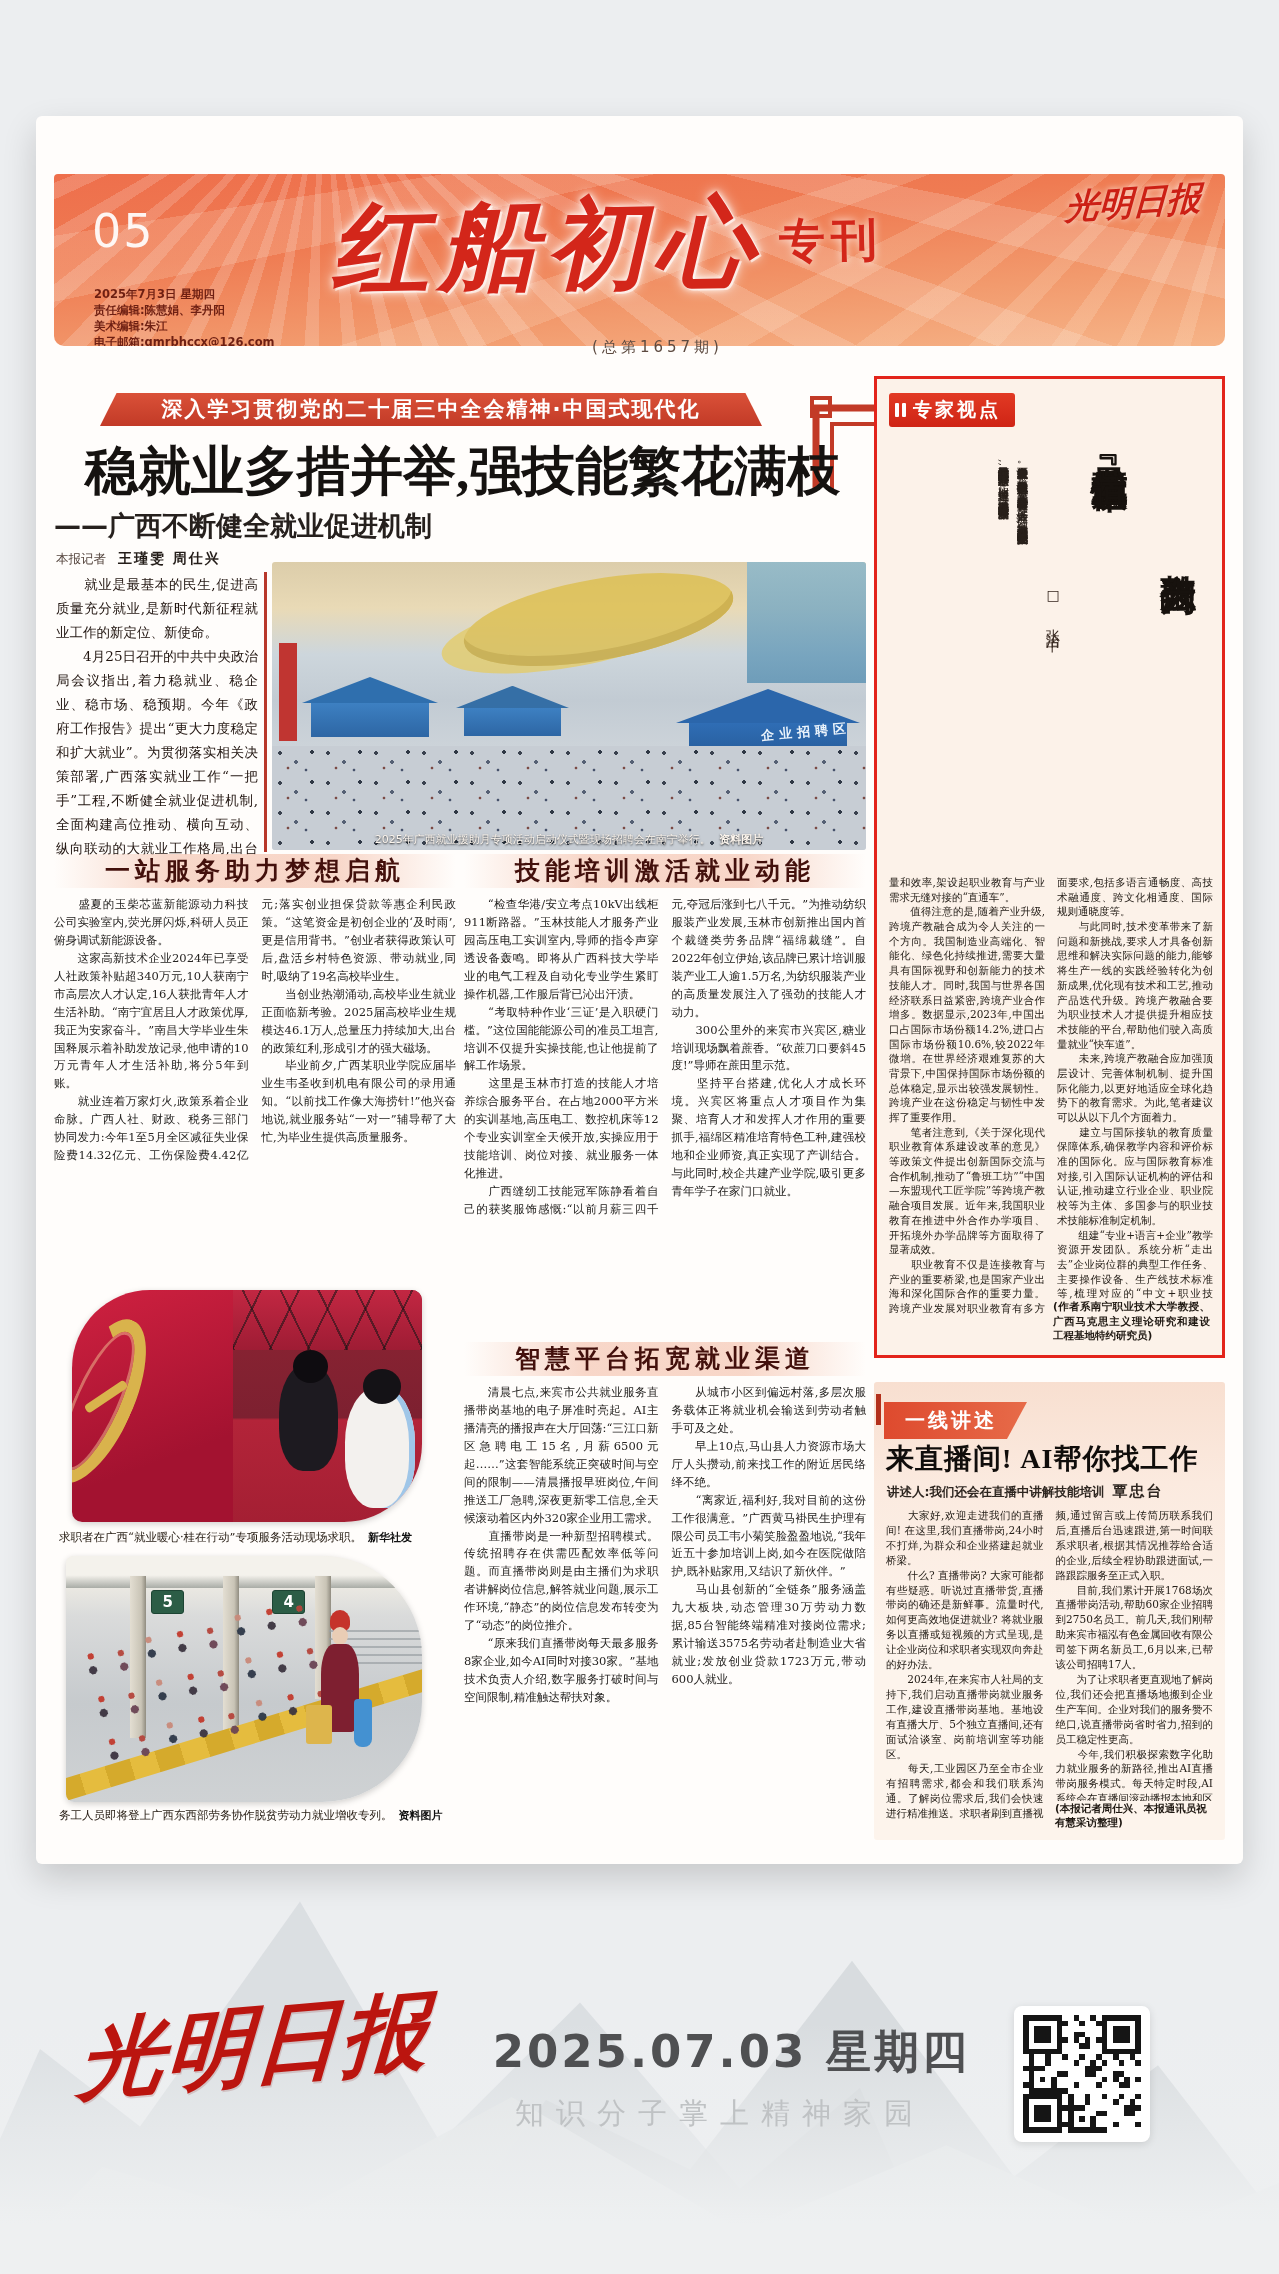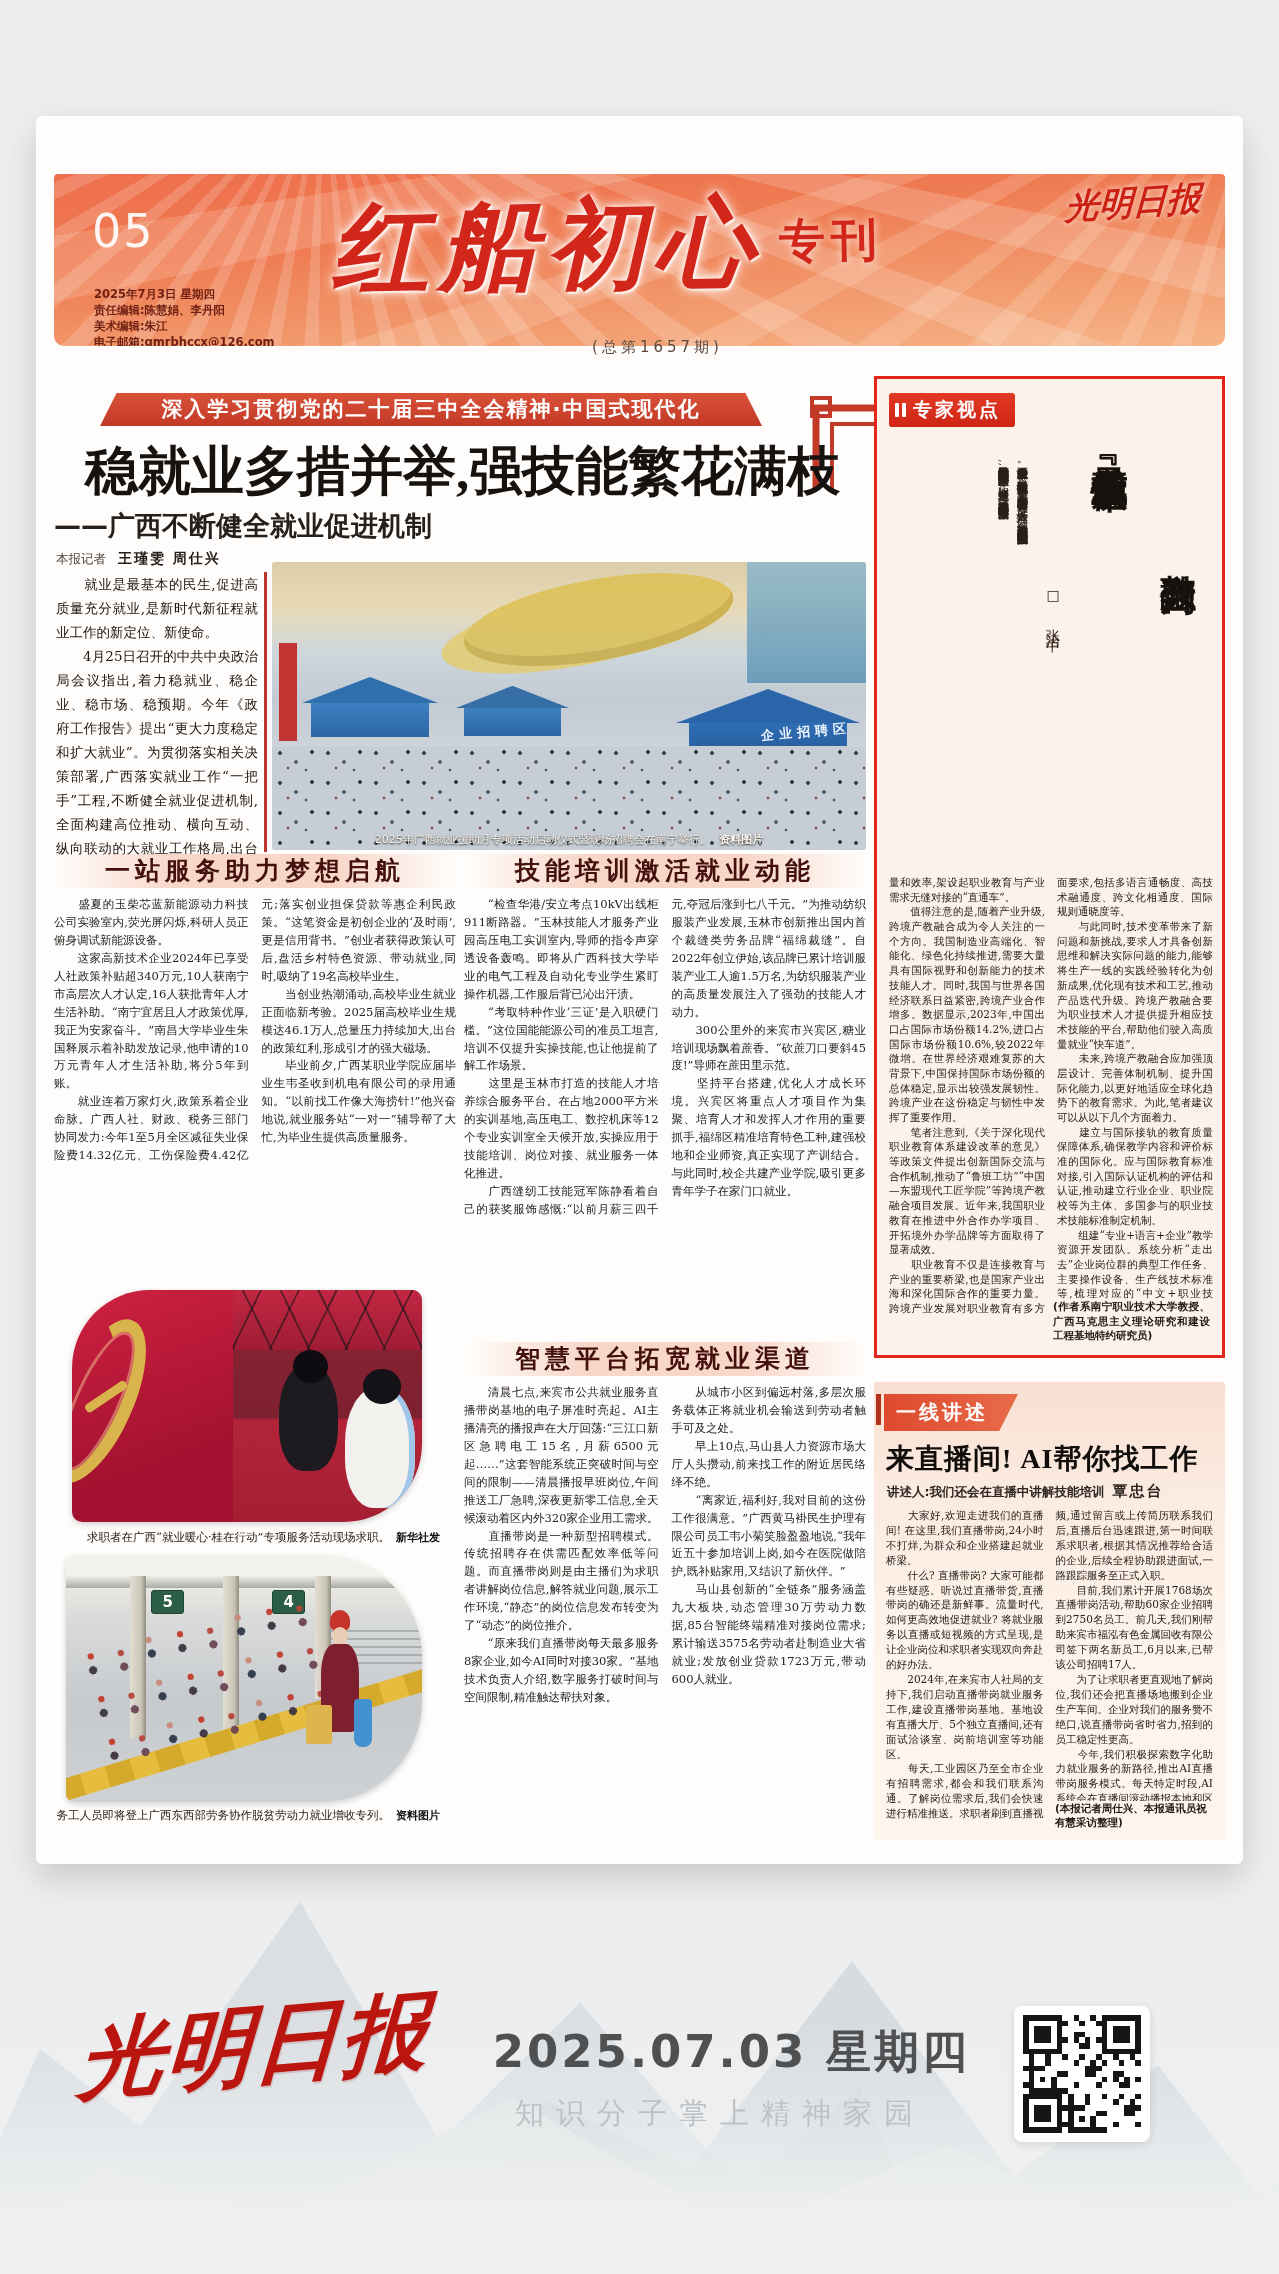--- a/index.html
+++ b/index.html
@@ -140,21 +140,21 @@
            background-size:92px 44px; opacity:.95; }
   .train-lady { position:absolute; right:16%; top:22%; width:14%; height:62%; }
   .train-lady .cap { position:absolute; left:30%; top:0; width:40%; height:14%; background:#c5332b; border-radius:50% 50% 30% 30%; }
   .train-lady .face { position:absolute; left:34%; top:11%; width:32%; height:12%; background:#e9cdb5; border-radius:50%; }
   .train-lady .body { position:absolute; left:12%; top:22%; width:76%; height:58%; background:#7e1f30; border-radius:34% 34% 20% 20%; }
   .train-lady .box { position:absolute; left:-18%; top:62%; width:52%; height:26%; background:#ddb54c; border-radius:3px; }
   .train-lady .bag { position:absolute; right:-14%; top:58%; width:36%; height:32%; background:#4491d1; border-radius:4px 4px 8px 8px; }
   .rails { position:absolute; right:0; top:30%; width:26%; height:16%;
            background:repeating-linear-gradient(180deg, #9aa0a4 0 2px, transparent 2px 8px); opacity:.7; }
 
-  .photo-caption { position:absolute; width:402px; left:2px; text-align:right;
+  .photo-caption { position:absolute; width:402px; left:23px; text-align:left;
            font-family:"DejaVu Serif", serif; font-size:11.5px; color:#2a2017; }
   .photo-caption b { font-family:"DejaVu Sans", sans-serif; font-size:11px; margin-left:6px; color:#111; }
   #cap-fair { top:1414px; }
   #cap-train { top:1692px; }
 
   
   .expert { position:absolute; left:838px; top:260px; width:351px; height:982px;
            border:3px solid #e3241b; background:#fcf2e9; }
   .tag-label { position:absolute; left:12px; top:14px; display:flex; align-items:center; gap:7px;
            background:linear-gradient(180deg,#e23a24,#cf2415); color:#fff; font-size:19px; font-weight:bold;
@@ -172,23 +172,23 @@
            white-space:pre-line; }
   .expert-body { position:absolute; left:12px; top:496px; width:324px; height:448px; overflow:hidden;
            column-count:2; column-gap:12px; font-family:"DejaVu Serif", serif;
            font-size:10.5px; line-height:1.4; color:#26201a; }
   .expert-note { position:absolute; right:12px; bottom:12px; width:157px; background:#fcf2e9;
            font-size:10.5px; line-height:1.4; font-weight:bold; color:#1f1812; text-align:justify; }
 
   
   .frontline { position:absolute; left:838px; top:1266px; width:351px; height:458px;
            background:linear-gradient(180deg,#f8dfd0 0%,#fbeadf 22%,#fdf4ec 60%); border-radius:3px; }
-  .fl-label { position:absolute; left:10px; top:12px; background:linear-gradient(90deg,#de4a2e,#e76b49);
+  .fl-label { position:absolute; left:10px; top:20px; background:linear-gradient(90deg,#de4a2e,#e76b49);
            clip-path:polygon(0 0,100% 0,86% 100%,0 100%); color:#fff; font-size:20px; font-weight:bold;
-           letter-spacing:3px; padding:5px 30px 5px 12px; }
+           letter-spacing:3px; padding:5px 30px 5px 21px; }
   .fl-bar { position:absolute; left:2px; top:12px; width:5px; height:31px; background:#b3301c; }
   .fl-headline { position:absolute; left:12px; top:58px; width:330px; font-family:"Liberation Serif", serif;
            font-weight:900; font-size:28px; color:#100d0b; letter-spacing:1px; }
   .fl-speaker { position:absolute; left:13px; top:100px; font-size:12.5px; font-weight:bold; color:#2e2620; }
   .fl-speaker b { font-family:"DejaVu Serif", serif; font-size:15px; margin-left:8px; letter-spacing:2px; }
   .fl-body { position:absolute; left:12px; top:126px; width:327px; height:318px; overflow:hidden;
            column-count:2; column-gap:12px; font-family:"DejaVu Serif", serif;
            font-size:10.5px; line-height:1.42; color:#26201a; }
   .fl-note { position:absolute; right:12px; bottom:10px; width:158px; background:#fdf4ec;
            font-size:10.5px; line-height:1.4; font-weight:bold; color:#1f1812; }

